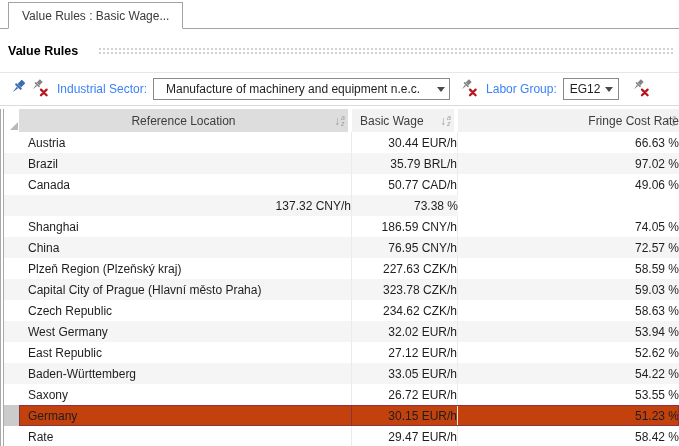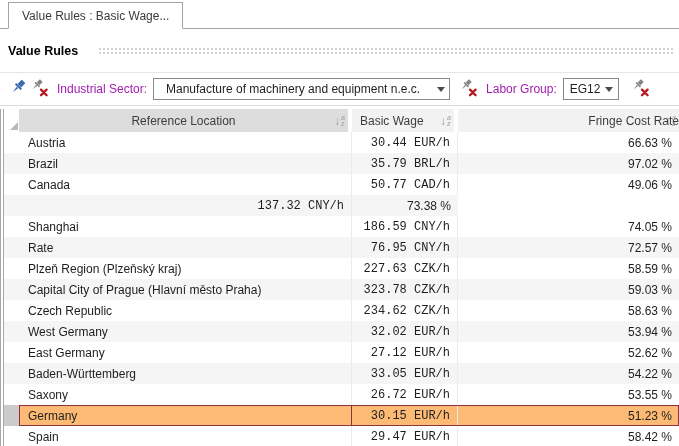--- a/index.html
+++ b/index.html
@@ -16,21 +16,21 @@
   
   .heading-row { display:flex; align-items:center; gap:20px; margin:13px 5px 0 8px; height:17px; }
   .heading { font-weight:bold; font-size:12.5px; color:#000; white-space:nowrap; }
   .dots { flex:1; height:9px; margin-top:2px;
     background-image: radial-gradient(#d2d2d2 1px, transparent 1.3px);
     background-size:4px 4px; }
 
   
   .toolbar { margin-top:13px; height:34px; border-top:1px solid #e6e6e6;
     border-bottom:1px solid #dadada; display:flex; align-items:center; padding:0 8px; }
-  .toolbar .lbl { color:#a21caf; margin:0 6px 0 7px; white-space:nowrap; }
+  .toolbar .lbl { color:#3b82f6; margin:0 6px 0 7px; white-space:nowrap; }
   .pinbtn { display:inline-flex; align-items:center; justify-content:center;
     width:20px; height:20px; cursor:pointer; flex:none; }
   .pinbtn + .pinbtn { margin-left:2px; }
   .combo { height:22px; border:1px solid #898989; background:#fff; display:flex;
     align-items:center; flex:none; }
   .combo-text { flex:1; padding:0 6px; white-space:nowrap; overflow:hidden; color:#1f1f1f; }
   .combo-arrowbox { width:17px; align-self:stretch; display:flex; align-items:center;
     justify-content:center; }
   .tri { width:0; height:0; border:4px solid transparent; border-top:5px solid #4a4a4a;
     margin-top:5px; }
@@ -52,25 +52,25 @@
   .hc-bw  { background:#f2f2f2; padding-left:8px; border-right:4px solid #fff; }
   .hc-fr  { background:#f2f2f2; justify-content:flex-end; }
   .sorticon { position:absolute; right:3px; top:50%; transform:translateY(-50%);
     display:inline-flex; align-items:center; color:#9b9b9b; cursor:pointer; }
   .sorticon .arr { font-size:12px; line-height:1; }
   .sorticon .az { display:flex; flex-direction:column; font-size:7px; line-height:6px;
     margin-left:1px; font-style:normal; }
 
   .c { display:flex; align-items:center; background:#fff; }
   .cell-loc { padding-left:9px; border-right:1px solid #ebebeb; }
-  .cell-bw  { justify-content:flex-end; padding-right:7px; border-right:1px solid #ebebeb;font-family:Liberation Mono, monospace; }
-  .cell-fr  { justify-content:flex-end; padding-right:7px; }
+  .cell-bw  { justify-content:flex-end; border-right:1px solid #ebebeb; }
+  .cell-fr  { justify-content:flex-end; }
   .rowhead  { background:#fff; }
   .trow.alt .c, .trow.alt .rowhead { background:#f5f5f5; }
-  .trow.selected .c { background:#fdba74; }
+  .trow.selected .c { background:#c2410c; }
   .trow.selected .rowhead { background:#cbcbcb; }
   .trow.selected .cell-loc { border-right-color:#8e323e; }
   .trow.selected::after { content:""; position:absolute; left:19px; right:0; top:0; bottom:0;
     border:1px solid #8e323e; pointer-events:none; }
 </style>
 </head>
 <body>
 
 <div class="tabbar">
   <div class="tab">
@@ -228,21 +228,21 @@
     <div class="gutter"></div>
     <div class="rowhead"></div>
     <div class="c cell-loc">Shanghai</div>
     <div class="c cell-bw">186.59 CNY/h</div>
     <div class="c cell-fr">74.05 %</div>
   </div>
 
   <div class="trow alt">
     <div class="gutter"></div>
     <div class="rowhead"></div>
-    <div class="c cell-loc">Rate</div>
+    <div class="c cell-loc">China</div>
     <div class="c cell-bw">76.95 CNY/h</div>
     <div class="c cell-fr">72.57 %</div>
   </div>
 
   <div class="trow">
     <div class="gutter"></div>
     <div class="rowhead"></div>
     <div class="c cell-loc">Plzeň Region (Plzeňský kraj)</div>
     <div class="c cell-bw">227.63 CZK/h</div>
     <div class="c cell-fr">58.59 %</div>
@@ -268,21 +268,21 @@
     <div class="gutter"></div>
     <div class="rowhead"></div>
     <div class="c cell-loc">West Germany</div>
     <div class="c cell-bw">32.02 EUR/h</div>
     <div class="c cell-fr">53.94 %</div>
   </div>
 
   <div class="trow">
     <div class="gutter"></div>
     <div class="rowhead"></div>
-    <div class="c cell-loc">East Germany</div>
+    <div class="c cell-loc">East Republic</div>
     <div class="c cell-bw">27.12 EUR/h</div>
     <div class="c cell-fr">52.62 %</div>
   </div>
 
   <div class="trow alt">
     <div class="gutter"></div>
     <div class="rowhead"></div>
     <div class="c cell-loc">Baden-Württemberg</div>
     <div class="c cell-bw">33.05 EUR/h</div>
     <div class="c cell-fr">54.22 %</div>
@@ -300,18 +300,18 @@
     <div class="gutter"></div>
     <div class="rowhead"></div>
     <div class="c cell-loc">Germany</div>
     <div class="c cell-bw">30.15 EUR/h</div>
     <div class="c cell-fr">51.23 %</div>
   </div>
 
   <div class="trow">
     <div class="gutter"></div>
     <div class="rowhead"></div>
-    <div class="c cell-loc">Spain</div>
+    <div class="c cell-loc">Rate</div>
     <div class="c cell-bw">29.47 EUR/h</div>
     <div class="c cell-fr">58.42 %</div>
   </div>
 </div>
 </div>
 
 </body></html>

